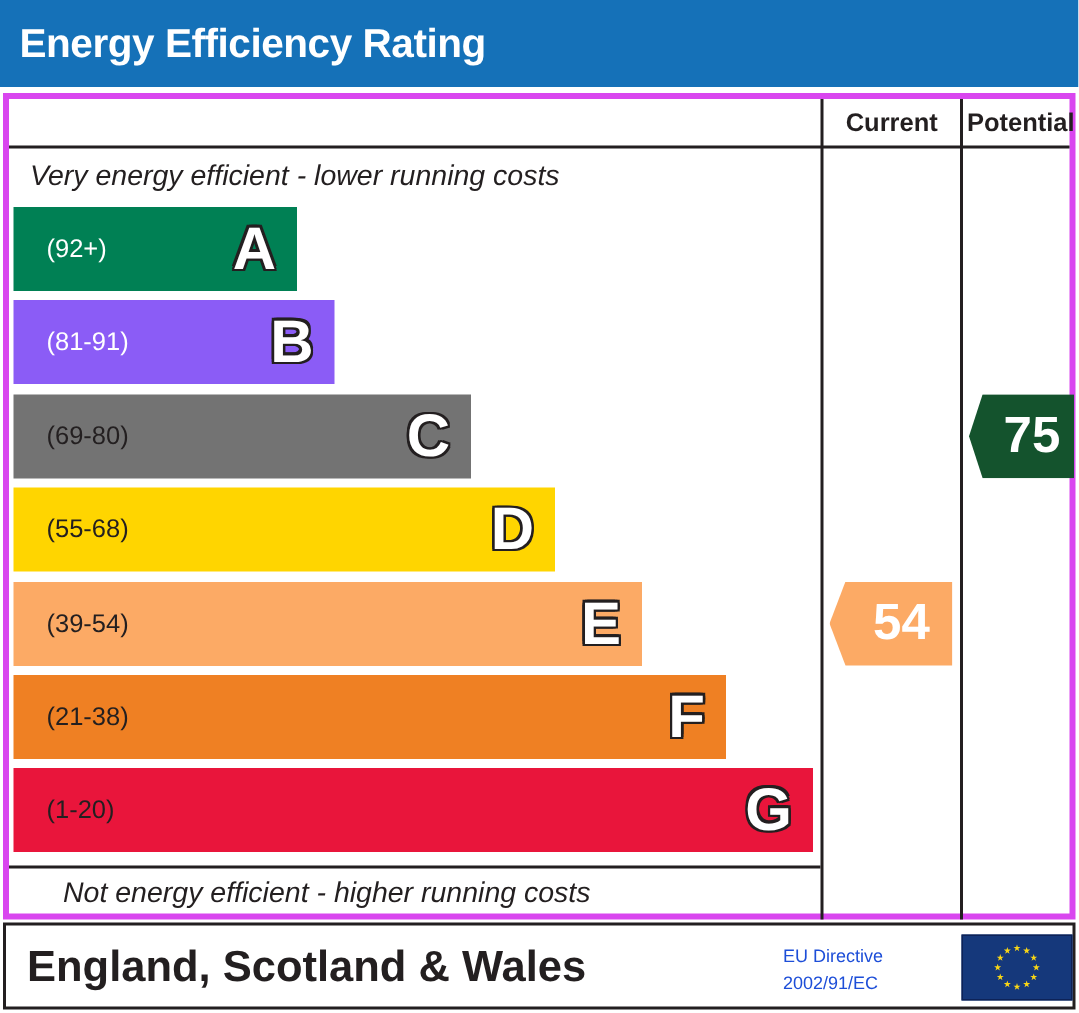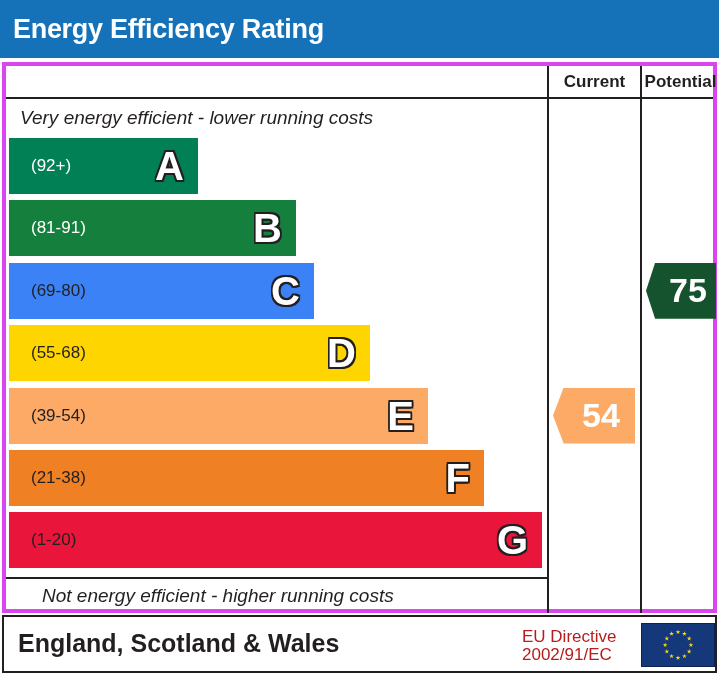--- a/index.html
+++ b/index.html
@@ -133,28 +133,28 @@
   .footer {
     position: absolute;
     left: 2px; top: 615px;
     width: 715px; height: 58px;
     border: 2px solid #231f20;
     background: #ffffff;
   }
   .footer-region {
     position: absolute;
     left: 14px; top: 12px;
-    font-size: 25px; font-weight: bold;
+    font-size: 29px; font-weight: bold;
     color: #231f20;
     white-space: nowrap;
   }
   .footer-directive {
     position: absolute;
     left: 518px; top: 11px;
-    font-size: 17px; color: #b91c1c;
+    font-size: 12px; color: #1d4ed8;
     line-height: 18px;
     text-align: left;
     white-space: nowrap;
   }
   .eu-flag {
     position: absolute;
     left: 637px; top: 6px;
     width: 74px; height: 44px;
     background: #15387b;
     border: 1px solid #0d2257;
@@ -180,25 +180,25 @@
     <div class="vline v1"></div>
     <div class="vline v2"></div>
 
     <div class="caption top">Very energy efficient - lower running costs</div>
 
     <div class="bands" id="bands-container">
         <div class="band light" style="top: 0px; width: 189px; background: rgb(0, 128, 84);">
           <span class="band-range">(92+)</span>
           <span class="band-letter">A</span>
         </div>
-        <div class="band light" style="top: 62.4px; width: 287px; background: #15803d;">
+        <div class="band light" style="top: 62.4px; width: 214px; background: #8b5cf6;">
           <span class="band-range">(81-91)</span>
           <span class="band-letter">B</span>
         </div>
-        <div class="band dark" style="top: 124.8px; width: 305px; background: #3b82f6;">
+        <div class="band dark" style="top: 124.8px; width: 305px; background: #737373;">
           <span class="band-range">(69-80)</span>
           <span class="band-letter">C</span>
         </div>
         <div class="band dark" style="top: 187.2px; width: 361px; background: rgb(255, 213, 0);">
           <span class="band-range">(55-68)</span>
           <span class="band-letter">D</span>
         </div>
         <div class="band dark" style="top: 249.6px; width: 419px; background: rgb(252, 170, 101);">
           <span class="band-range">(39-54)</span>
           <span class="band-letter">E</span>

